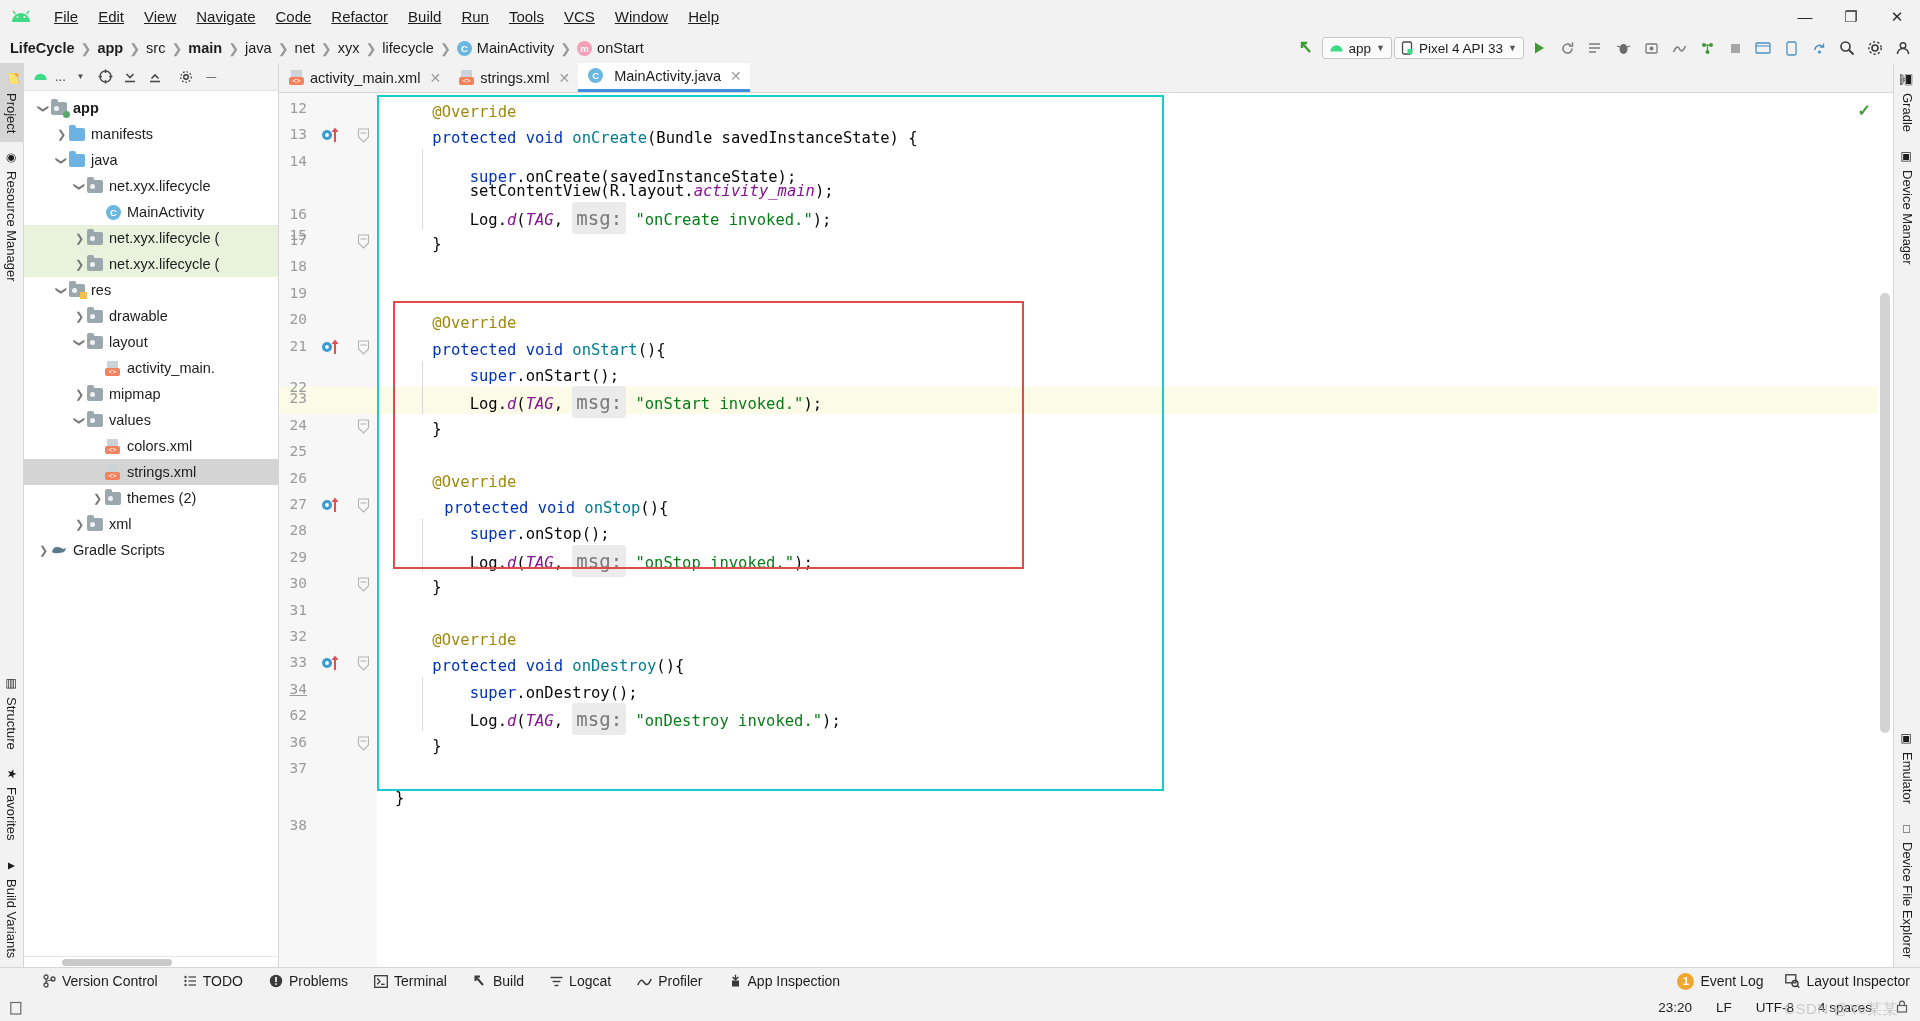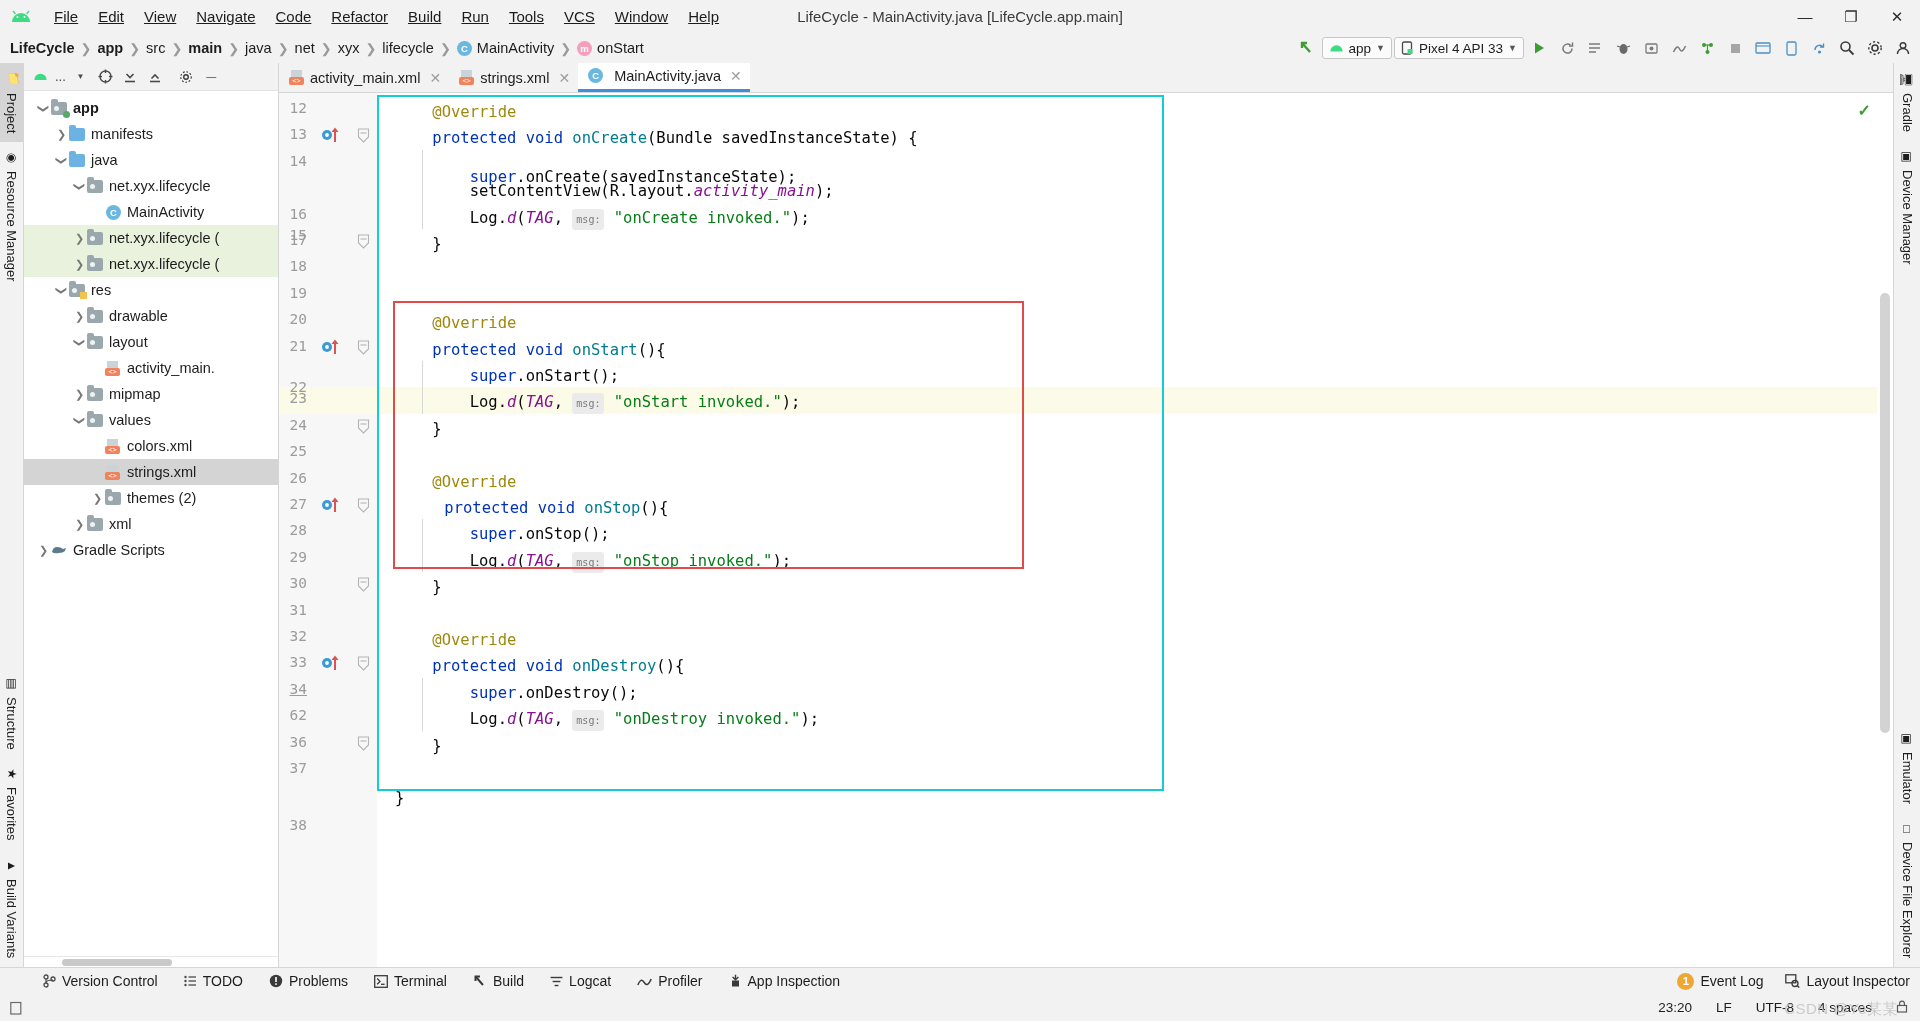--- a/index.html
+++ b/index.html
@@ -81,21 +81,21 @@
   .code { position: relative; flex: 1; background: #fff; font-family: "DejaVu Sans Mono", monospace;
           font-size: 15.5px; line-height: 26.4px; overflow: hidden; }
   .cl { position: absolute; white-space: pre; left: 18px; }
   .hl-line { position: absolute; left: 0; right: 0; height: 26.4px; background: #fcfbe8; }
   .k  { color: #0033b3; }            
   .mth{ color: #007b8f; }            
   .ann{ color: #9e880d; }            
   .str{ color: #067d17; }            
   .fld{ color: #871094; font-style: italic; }   
   .pl { color: #080808; }
-  .hint { background: #ebebeb; color: #7a7a7a; font-size: 10px; padding: 5px 4px; border-radius: 3px; }
+  .hint { background: #ebebeb; color: #7a7a7a; font-size: 19px; padding: 5px 4px; border-radius: 3px; }
 
   .teal-box { position: absolute; border: 2px solid #12cdd4; pointer-events: none; }
   .red-box  { position: absolute; border: 2px solid #e24a4a; pointer-events: none; }
 
   .vscroll { position: absolute; right: 0; top: 0; bottom: 0; width: 16px; background: #fff; }
   .vscroll .thumb { position: absolute; right: 3px; width: 10px; background: #d3d3d3; border-radius: 5px; }
   .check { position: absolute; right: 22px; top: 8px; color: #3f9c35; font-size: 16px; font-weight: bold; }
 
   
   .statusrow { height: 27px; background: #f2f2f2; display: flex; align-items: center; border-top: 1px solid #d6d6d6;
@@ -142,21 +142,20 @@
     <div class="mi"><u>Navigate</u></div>
     <div class="mi"><u>Code</u></div>
     <div class="mi"><u>Refactor</u></div>
     <div class="mi"><u>Build</u></div>
     <div class="mi"><u>Run</u></div>
     <div class="mi"><u>Tools</u></div>
     <div class="mi"><u>VCS</u></div>
     <div class="mi"><u>Window</u></div>
     <div class="mi"><u>Help</u></div>
 
-    <div class="win-title">LifeCycle - MainActivity.java [LifeCycle.app.main]</div>
     <div class="win-ctrls">
       <div>—</div>
       <div>❐</div>
       <div class="close">✕</div>
     </div>
   </div>
 
   <div class="navbar">
     <span class="crumb bold">LifeCycle</span>
     <span class="sep">❯</span>

